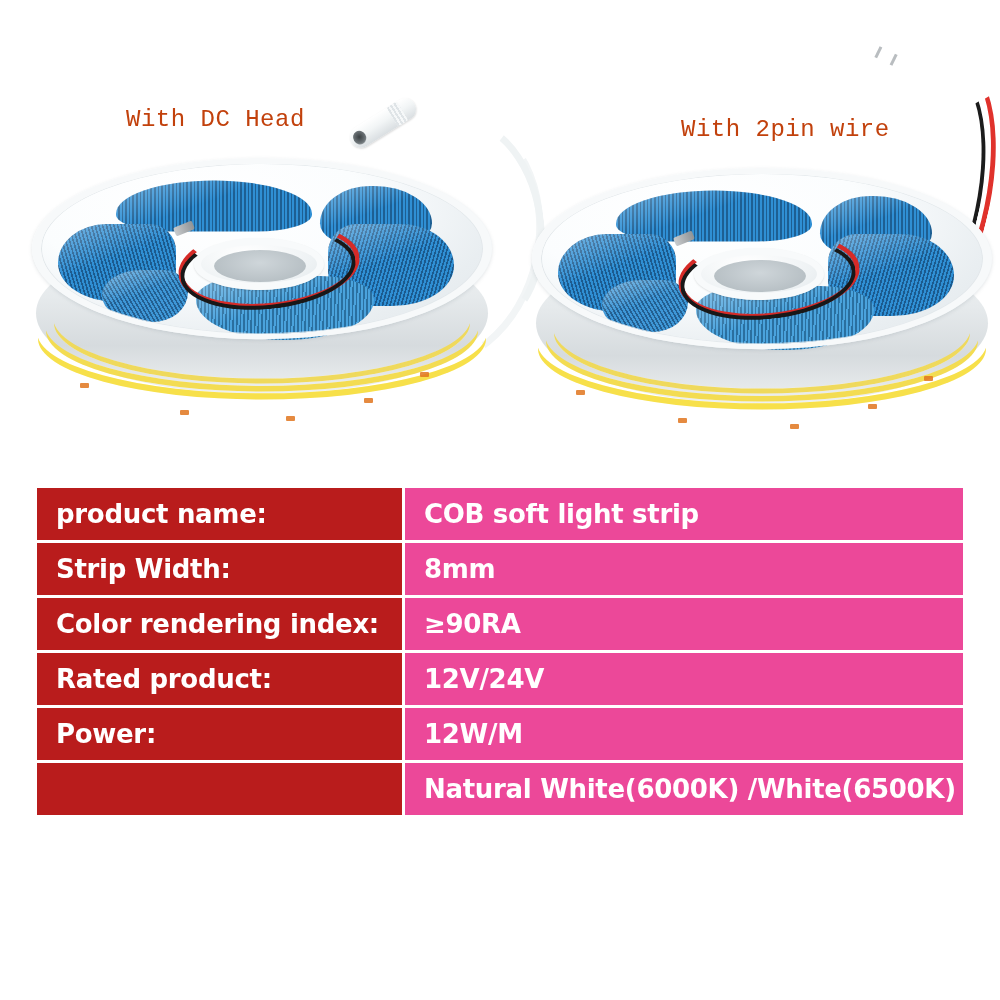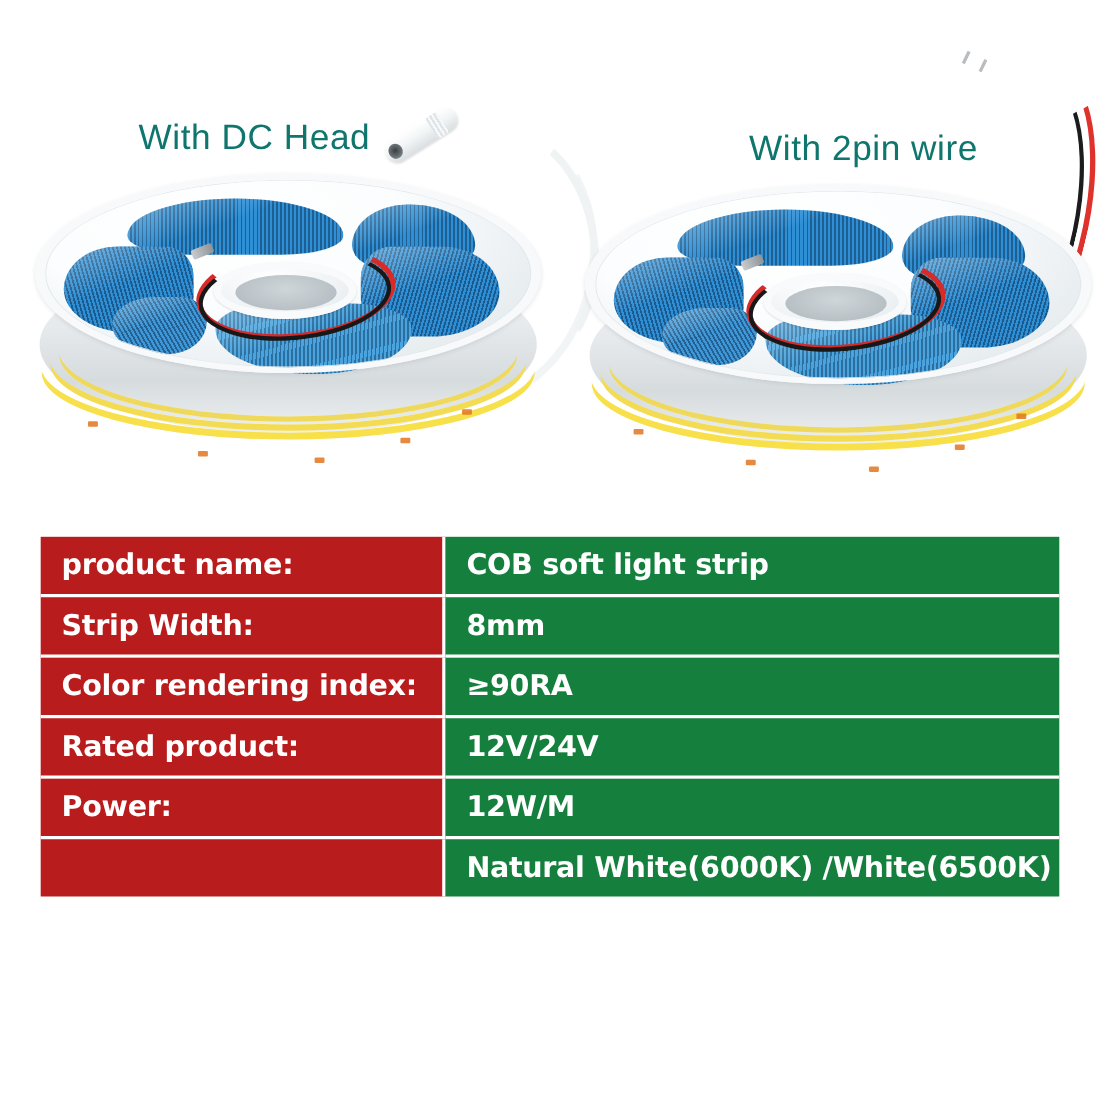--- a/index.html
+++ b/index.html
@@ -18,24 +18,24 @@
   
   #photo-area {
     position: absolute;
     left: 0; top: 0;
     width: 1000px;
     height: 470px;
   }
 
   .reel-label {
     position: absolute;
-    font-family: Liberation Sans, sans-serif;
-    font-size: 32px;
+    font-family: Liberation Mono, monospace;
+    font-size: 24px;
     font-weight: 400;
-    color: #0f766e;
+    color: #c2410c;
     letter-spacing: 0.5px;
     white-space: nowrap;
   }
   #label-dc  { left: 126px; top: 106px; }
   #label-2pin{ left: 681px; top: 116px; }
 
   
   .reel {
     position: absolute;
     width: 470px;
@@ -333,21 +333,21 @@
     white-space: nowrap;
     overflow: hidden;
   }
   #spec-table tr:last-child td { border-bottom: none; }
   .cell-label {
     width: 346px;
     background: #b91c1c;
     border-right: 3px solid #ffffff;
   }
   .cell-value {
-    background: #15803d;
+    background: #ec4899;
   }
   .cell-value.compact { font-size: 25px; letter-spacing: -1.1px; }
 </style>
 </head>
 <body>
 
 <div id="photo-area">
 
   <div class="reel-label" id="label-dc">With DC Head</div>
 

